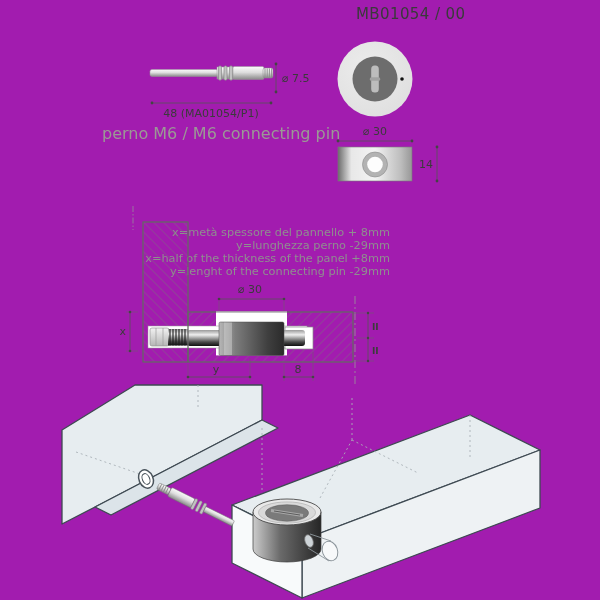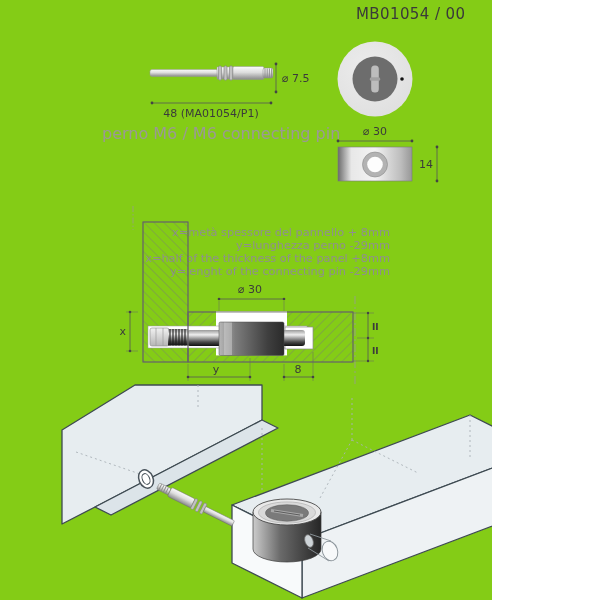--- a/index.html
+++ b/index.html
@@ -1,16 +1,16 @@
 <!DOCTYPE html>
 <html><head>
 <meta charset="utf-8">
 <style>
   html,body{margin:0;padding:0;background:#ffffff;}
-  #page{width:492px;height:600px;position:relative;background:#84cc16;overflow:hidden;
+  #page{width:600px;height:600px;position:relative;background:#a21caf;overflow:hidden;
         font-family:"DejaVu Sans","Liberation Sans",sans-serif;}
   svg text{font-family:"DejaVu Sans","Liberation Sans",sans-serif;}
   .dimtxt{fill:#3b3b3b;font-size:11px;}
   .notetxt{fill:#8f8f8f;font-size:11.3px;}
   .captiontxt{fill:#9b9995;font-size:16px;}
   .codetxt{fill:#3a3a3a;font-size:15px;letter-spacing:.4px;}
   .eqmark{fill:#3b3b3b;font-size:9px;font-weight:bold;}
 </style>
 </head>
 <body>

